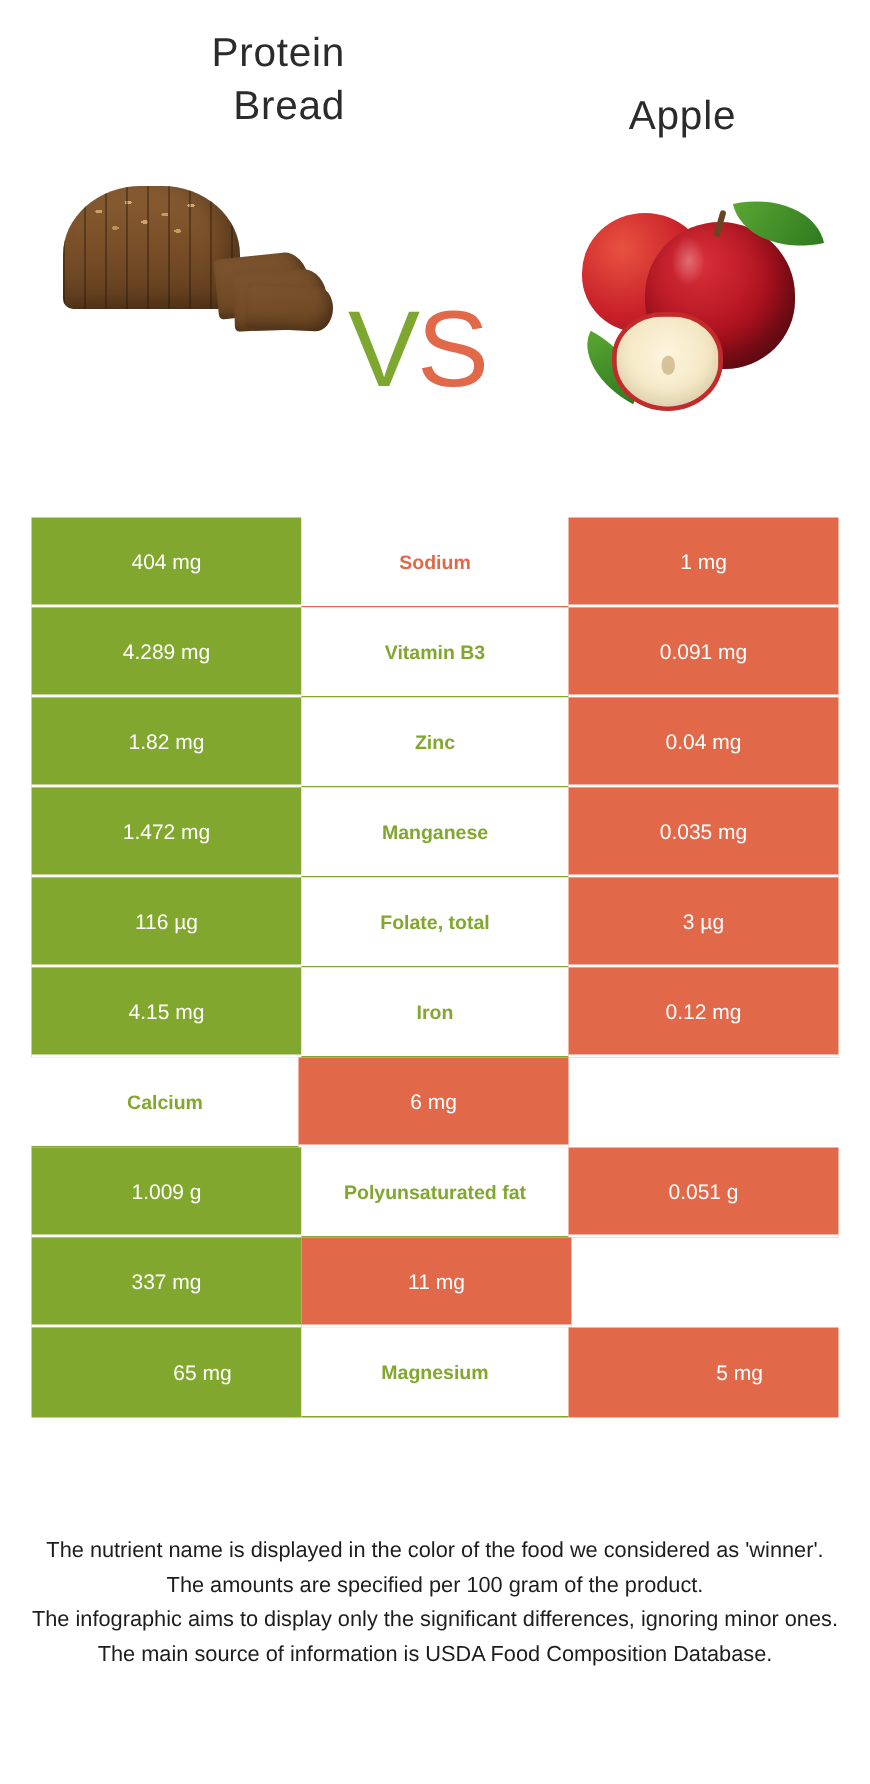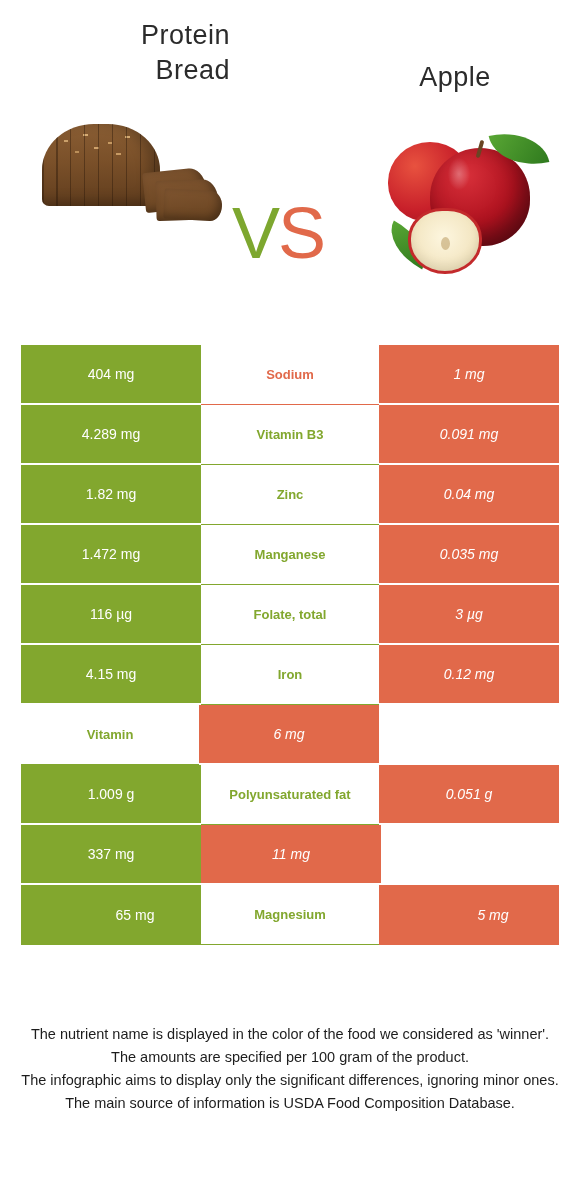--- a/index.html
+++ b/index.html
@@ -222,21 +222,20 @@
     border-bottom: 1px solid #82a72e;
     padding: 0 16px;
     text-align: center;
   }
   .cell-mid.win-apple { border-bottom-color: #e1694a; }
   .cell-right {
     width: 180px;
     color: #ffffff;
     background: #e1694a;
     border-bottom: 2px solid #ffffff;
-    font-style: italic;
   }
   .row:last-child .cell-left,
   .row:last-child .cell-right { border-bottom: none; padding-left: 48px; }
 
   .label-bread { color: #82a72e; }
   .label-apple { color: #e1694a; }
 
   
   .footer {
     position: absolute;
@@ -306,21 +305,21 @@
       <div class="cell cell-left">116 µg</div>
       <div class="cell cell-mid label-bread">Folate, total</div>
       <div class="cell cell-right">3 µg</div>
     </div>
     <div class="row">
       <div class="cell cell-left">4.15 mg</div>
       <div class="cell cell-mid label-bread">Iron</div>
       <div class="cell cell-right">0.12 mg</div>
     </div>
     <div class="row">
-      <div class="cell cell-mid label-bread">Vitamin</div>
+      <div class="cell cell-mid label-bread">Calcium</div>
       <div class="cell cell-right">6 mg</div>
     </div>
     <div class="row">
       <div class="cell cell-left">1.009 g</div>
       <div class="cell cell-mid label-bread">Polyunsaturated fat</div>
       <div class="cell cell-right">0.051 g</div>
     </div>
     <div class="row">
       <div class="cell cell-left">337 mg</div>
       <div class="cell cell-right">11 mg</div>

